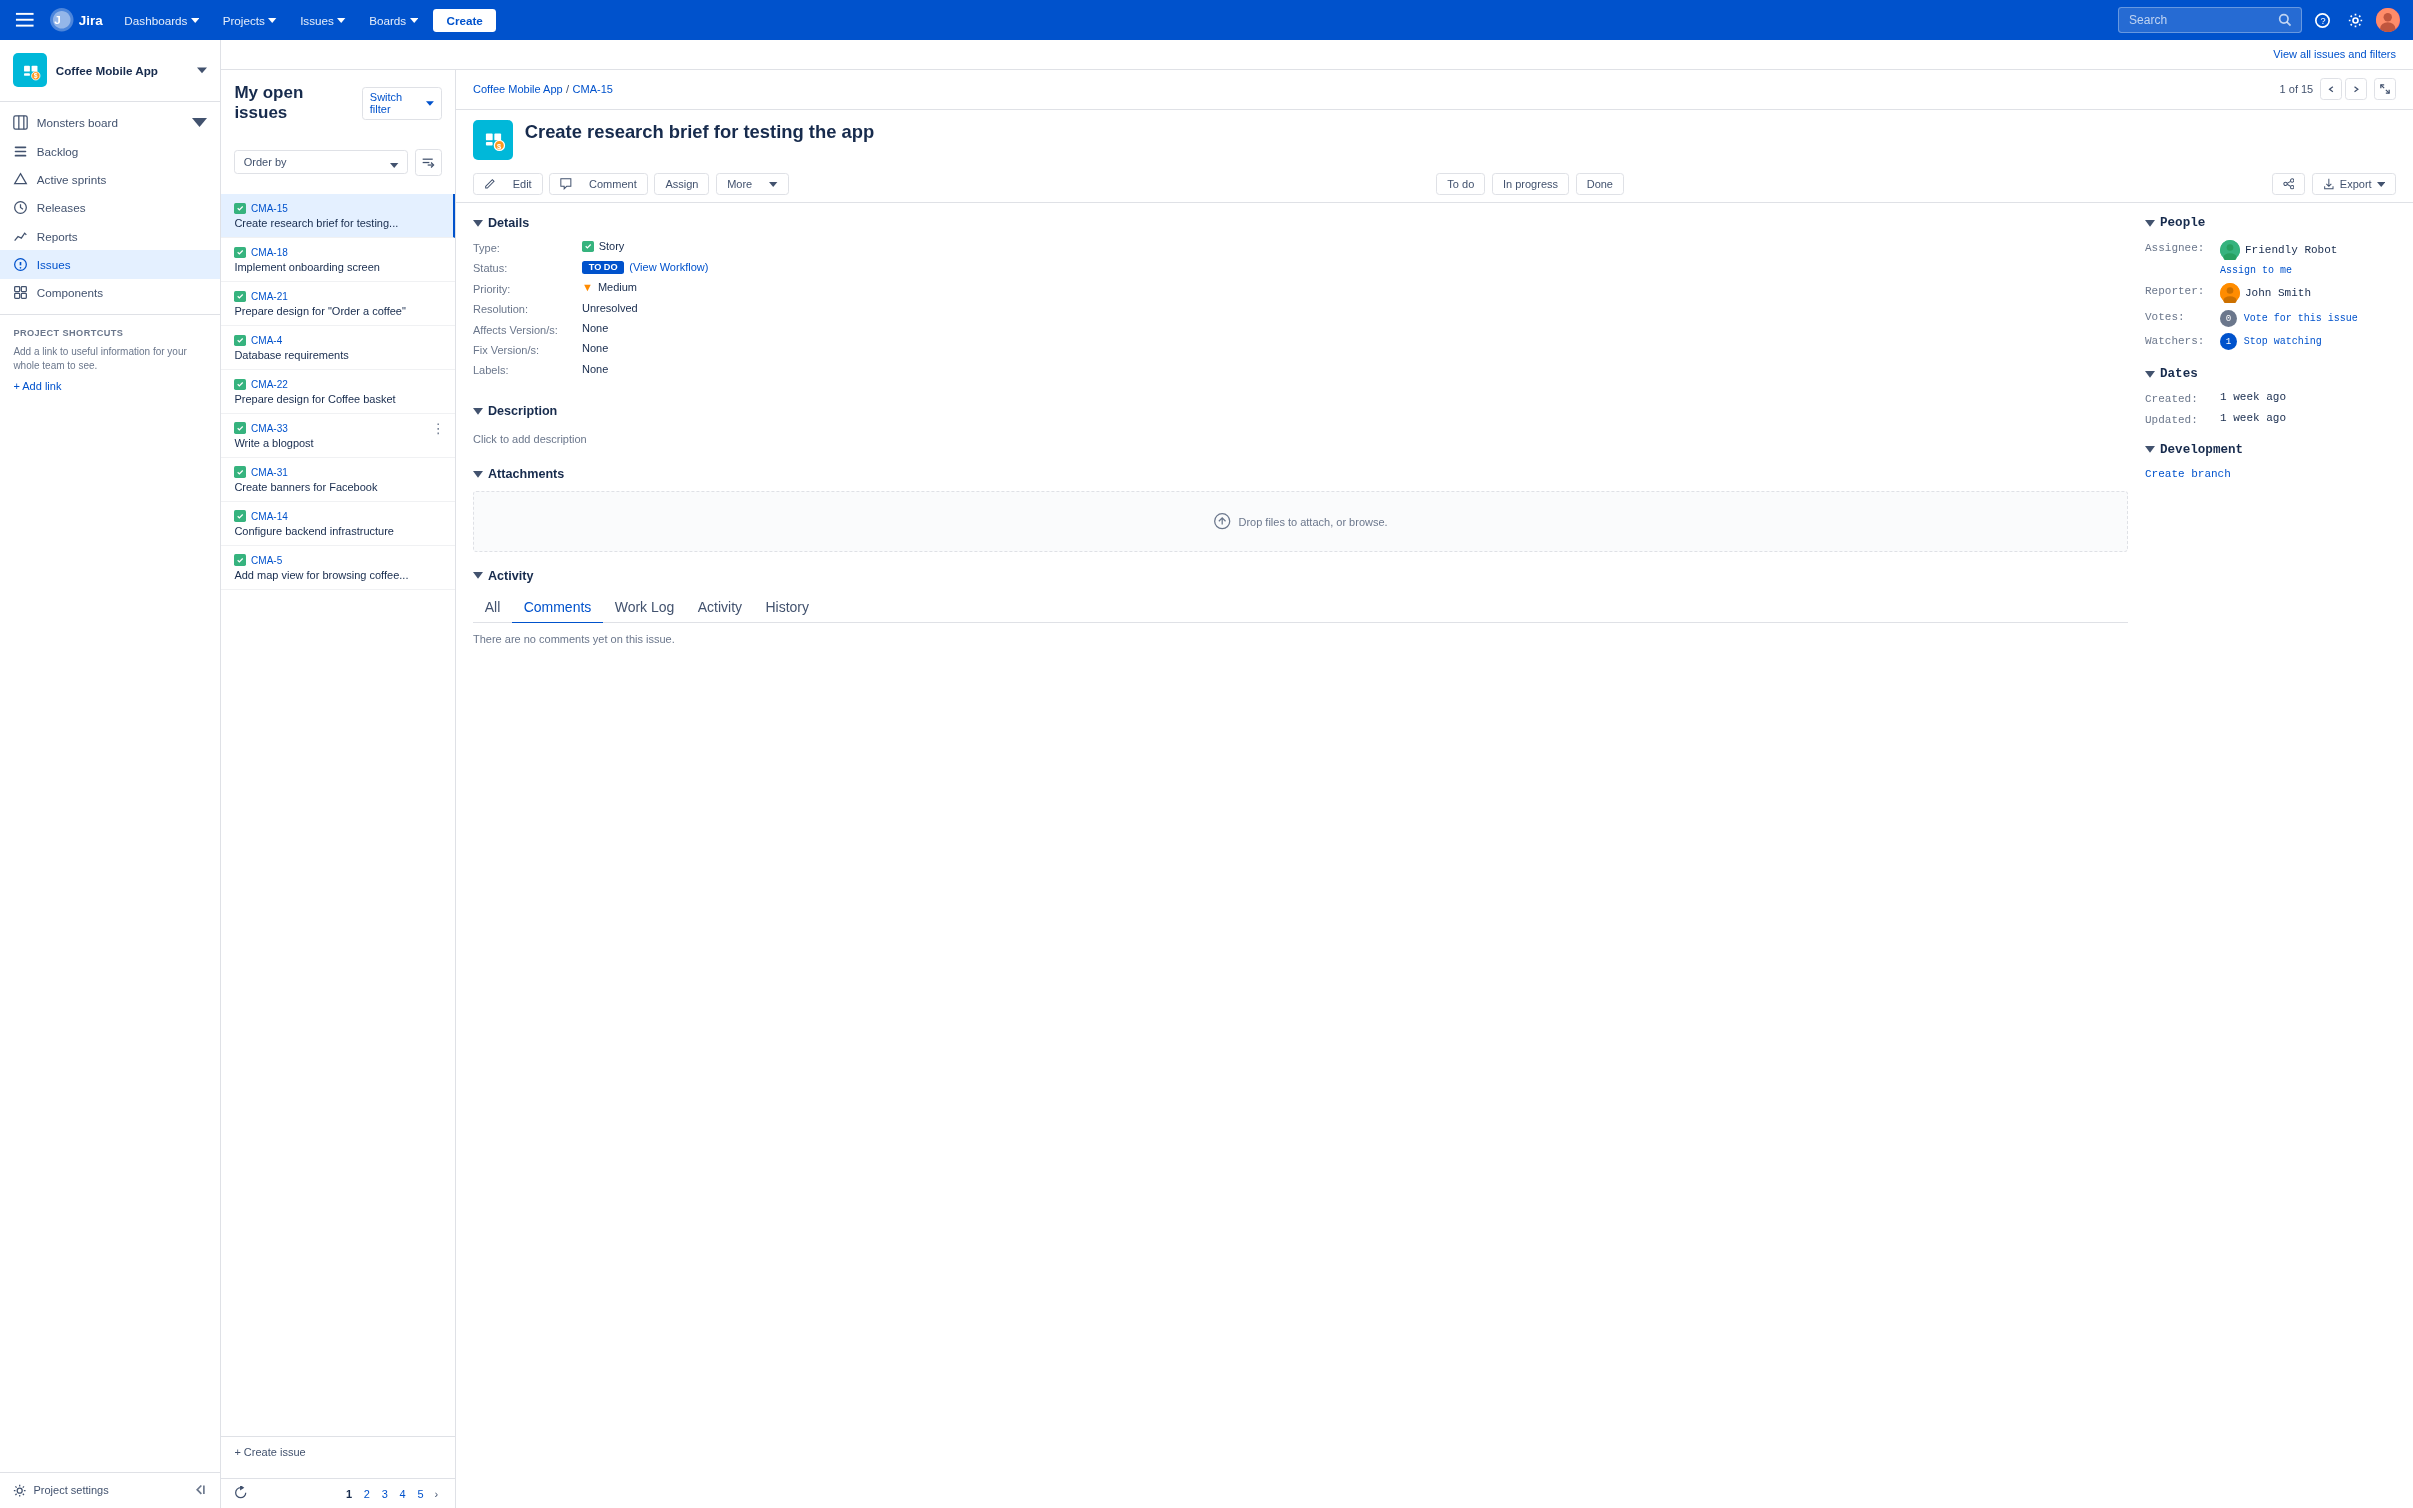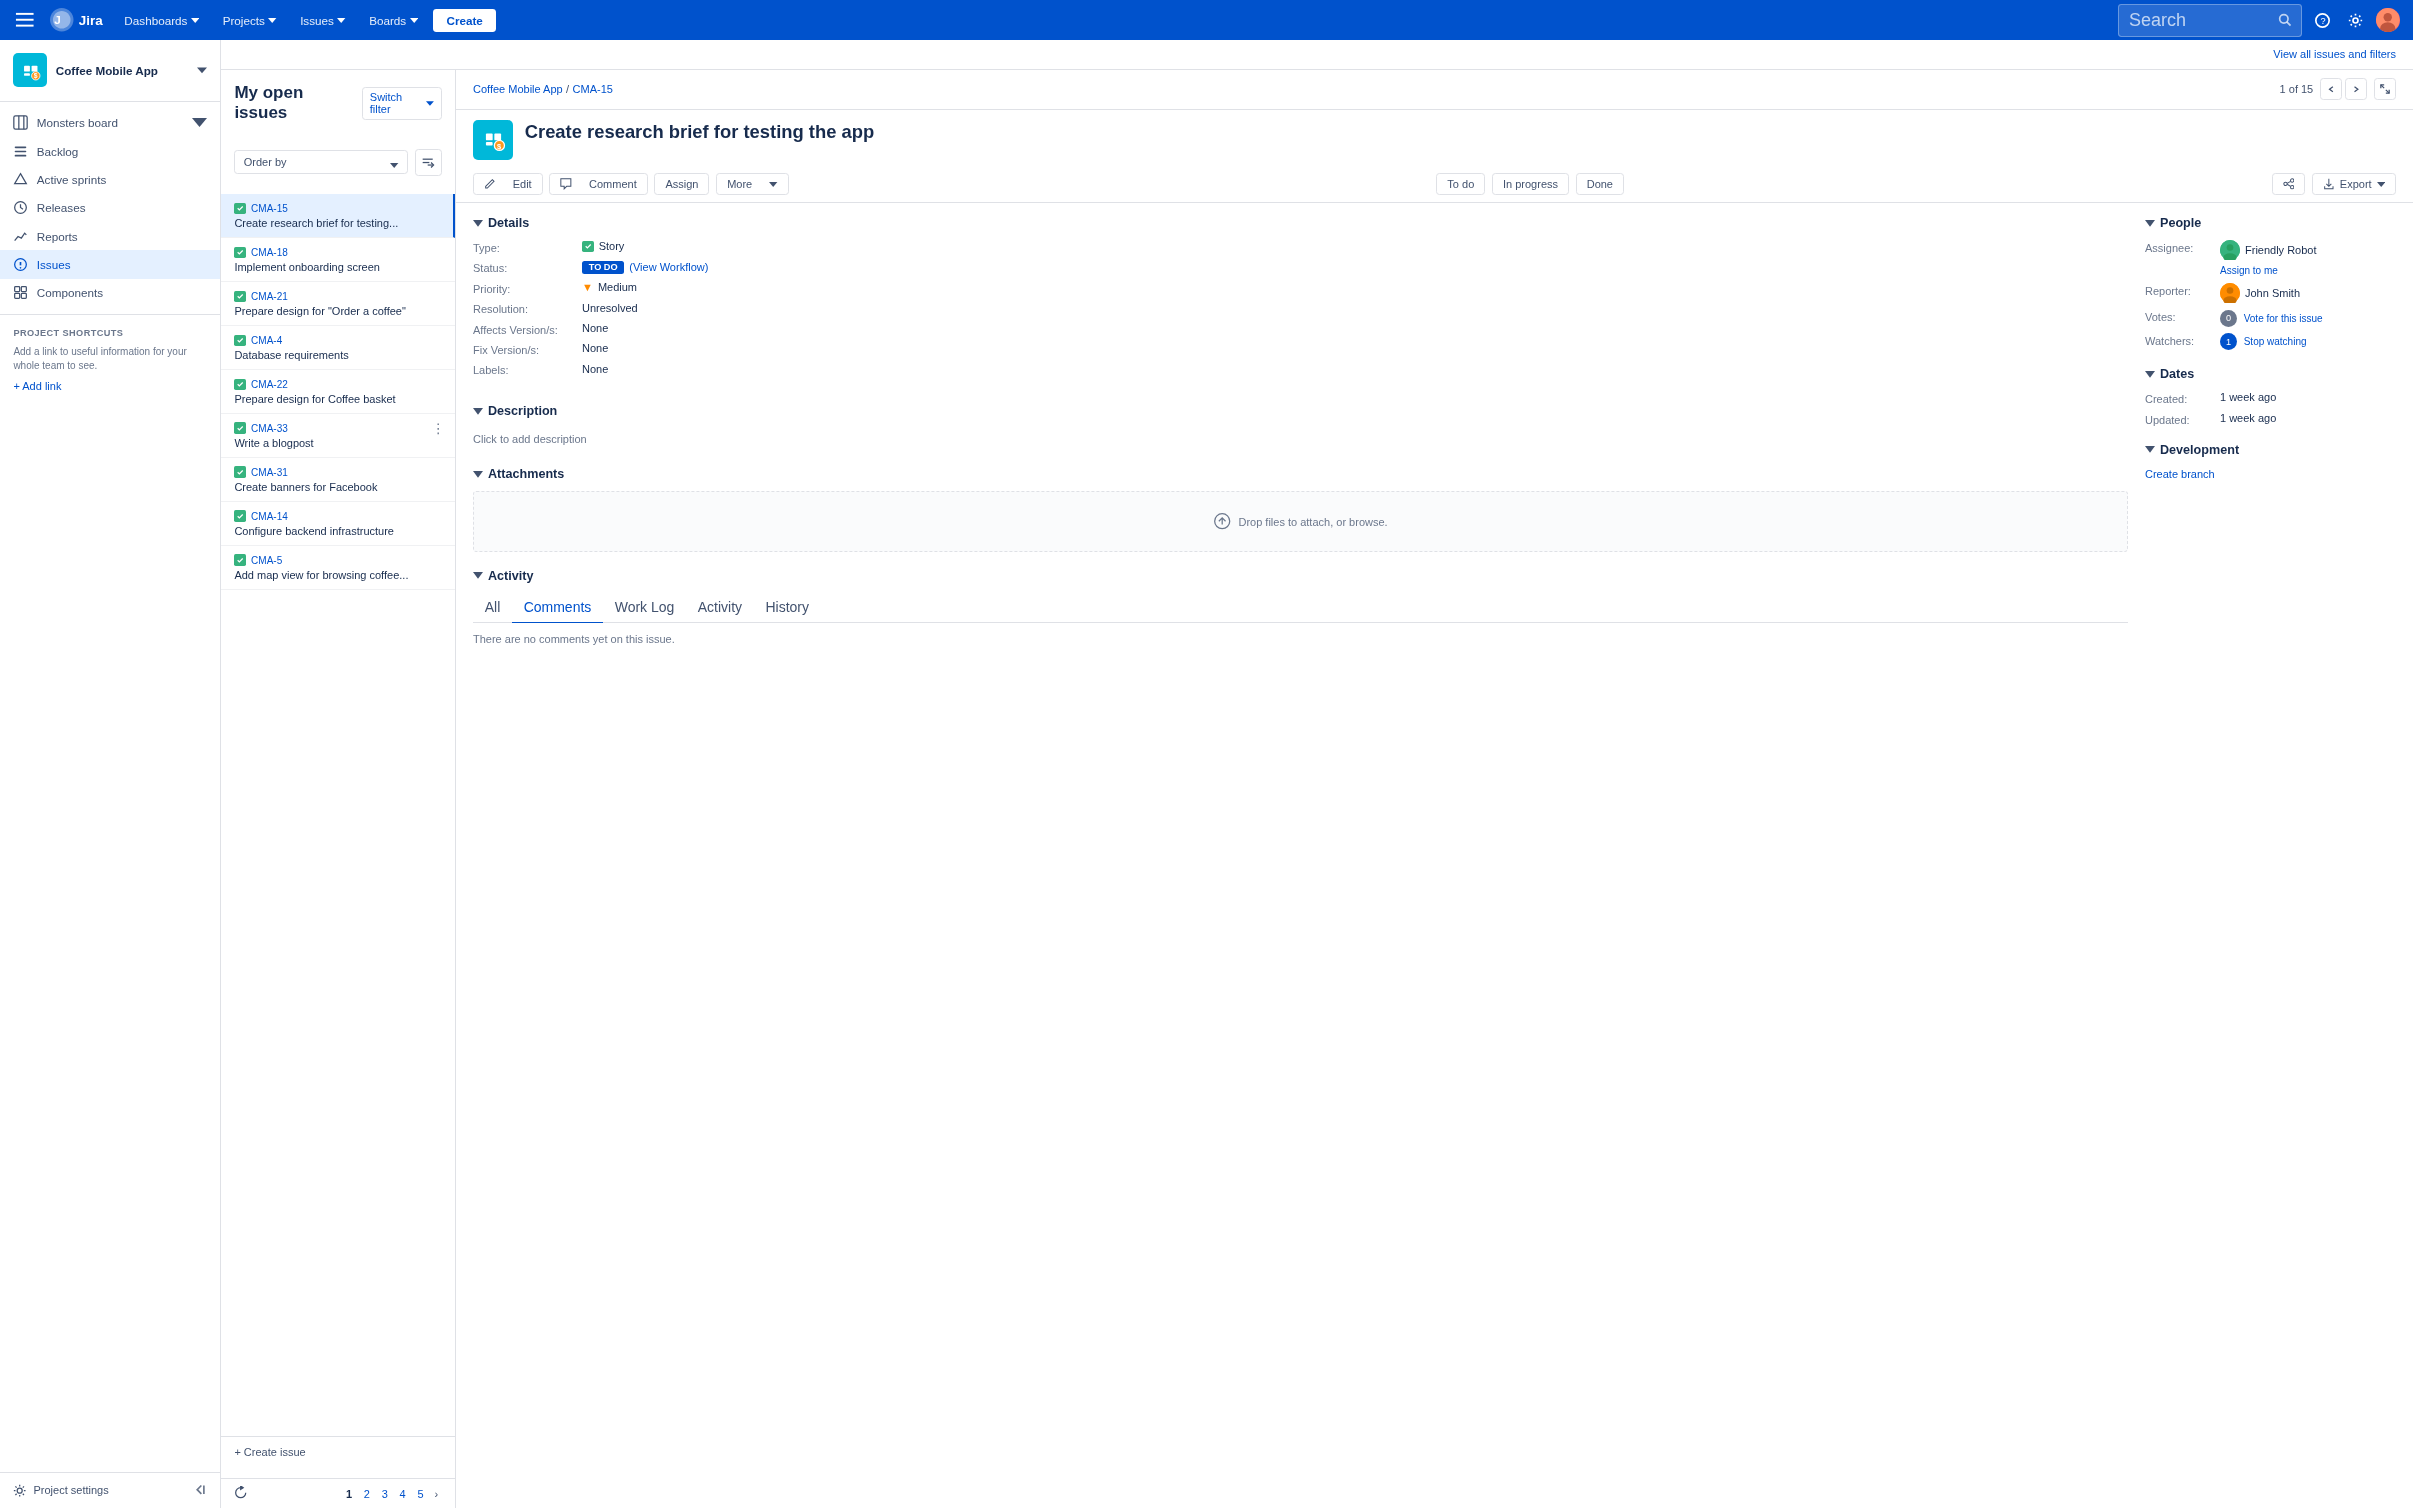--- a/index.html
+++ b/index.html
@@ -15,21 +15,21 @@
       gap: 6.7px;
       position: fixed;
       top: 0; left: 0; right: 0;
       z-index: 100;
     }
     .top-nav-logo { display: flex; align-items: center; gap: 5px; color: white; font-weight: bold; font-size: 15px; margin-right: 6.7px; }
     .top-nav-logo svg { width: 23.5px; height: 23.5px; }
     .top-nav-item { color: rgba(255,255,255,0.9); padding: 5px 8.4px; border-radius: 3.4px; cursor: pointer; font-size: 11.7px; display: flex; align-items: center; gap: 3.4px; white-space: nowrap; }
     .top-nav-create { background: white; color: #0052cc; font-weight: 600; padding: 5px 13.4px; border-radius: 3.4px; cursor: pointer; font-size: 11.7px; border: none; }
     .top-nav-spacer { flex: 1; }
-    .top-nav-search { background: rgba(255,255,255,0.15); border: 0.8px solid rgba(255,255,255,0.3); border-radius: 3.4px; color: white; padding: 5px 10px; font-size: 18px; width: 184px; display: flex; align-items: center; gap: 6.7px; cursor: text; }
+    .top-nav-search { background: rgba(255,255,255,0.15); border: 0.8px solid rgba(255,255,255,0.3); border-radius: 3.4px; color: white; padding: 5px 10px; font-size: 12px; width: 184px; display: flex; align-items: center; gap: 6.7px; cursor: text; }
     .top-nav-search span { color: rgba(255,255,255,0.7); flex: 1; }
     .top-nav-icon-btn { color: white; padding: 5px; border-radius: 50%; cursor: pointer; width: 27px; height: 27px; display: flex; align-items: center; justify-content: center; }
     .top-nav-avatar { width: 23.5px; height: 23.5px; border-radius: 50%; background: #ff6b6b; display: flex; align-items: center; justify-content: center; color: white; font-size: 9.2px; cursor: pointer; overflow: hidden; }
 
     
     .app-body { display: flex; margin-top: 40px; height: calc(100vh - 40px); }
 
     
     .sidebar { width: 221px; min-width: 221px; background: white; border-right: 0.8px solid #dfe1e6; display: flex; flex-direction: column; overflow-y: auto; }
     .sidebar-project-header { padding: 13.4px; display: flex; align-items: center; gap: 8.4px; border-bottom: 0.8px solid #dfe1e6; }
@@ -113,21 +113,21 @@
     .attachments-section { margin-bottom: 17px; }
     .drop-zone { border: 1.7px dashed #dfe1e6; border-radius: 3.4px; padding: 20px; text-align: center; color: #6b778c; font-size: 11px; display: flex; align-items: center; justify-content: center; gap: 6.7px; cursor: pointer; background: #fafbfc; }
 
     .activity-section { margin-bottom: 17px; }
     .activity-tabs { display: flex; gap: 0; margin-bottom: 10px; border-bottom: 0.8px solid #dfe1e6; }
     .activity-tab { padding: 6.7px 11.7px; font-size: 14px; color: #42526e; cursor: pointer; border-bottom: 1.7px solid transparent; margin-bottom: -0.8px; }
     .activity-tab.active { color: #0052cc; border-bottom-color: #0052cc; font-weight: 500; }
     .activity-empty { font-size: 11px; color: #6b778c; }
 
     
-    .people-section, .dates-section, .development-section { margin-bottom: 17px; }
+    .people-section, .dates-section, .development-section { margin-bottom: 17px; font-family: Liberation Mono, monospace; }
     .people-row { display: flex; align-items: flex-start; margin-bottom: 6.7px; }
     .people-label { width: 75px; min-width: 75px; font-size: 11px; color: #6b778c; padding-top: 1.7px; }
     .people-value { font-size: 11px; color: #172b4d; display: flex; align-items: center; gap: 5px; flex-direction: column; align-items: flex-start; }
     .people-value a { color: #0052cc; cursor: pointer; font-size: 10px; }
     .assignee-row { display: flex; align-items: center; gap: 5px; }
     .user-avatar { width: 20px; height: 20px; border-radius: 50%; display: flex; align-items: center; justify-content: center; font-size: 8.4px; font-weight: bold; flex-shrink: 0; }
     .vote-count { width: 17px; height: 17px; background: #6b778c; border-radius: 50%; color: white; font-size: 9.2px; display: flex; align-items: center; justify-content: center; }
     .watch-count { width: 17px; height: 17px; background: #0052cc; border-radius: 50%; color: white; font-size: 9.2px; display: flex; align-items: center; justify-content: center; }
 
     

